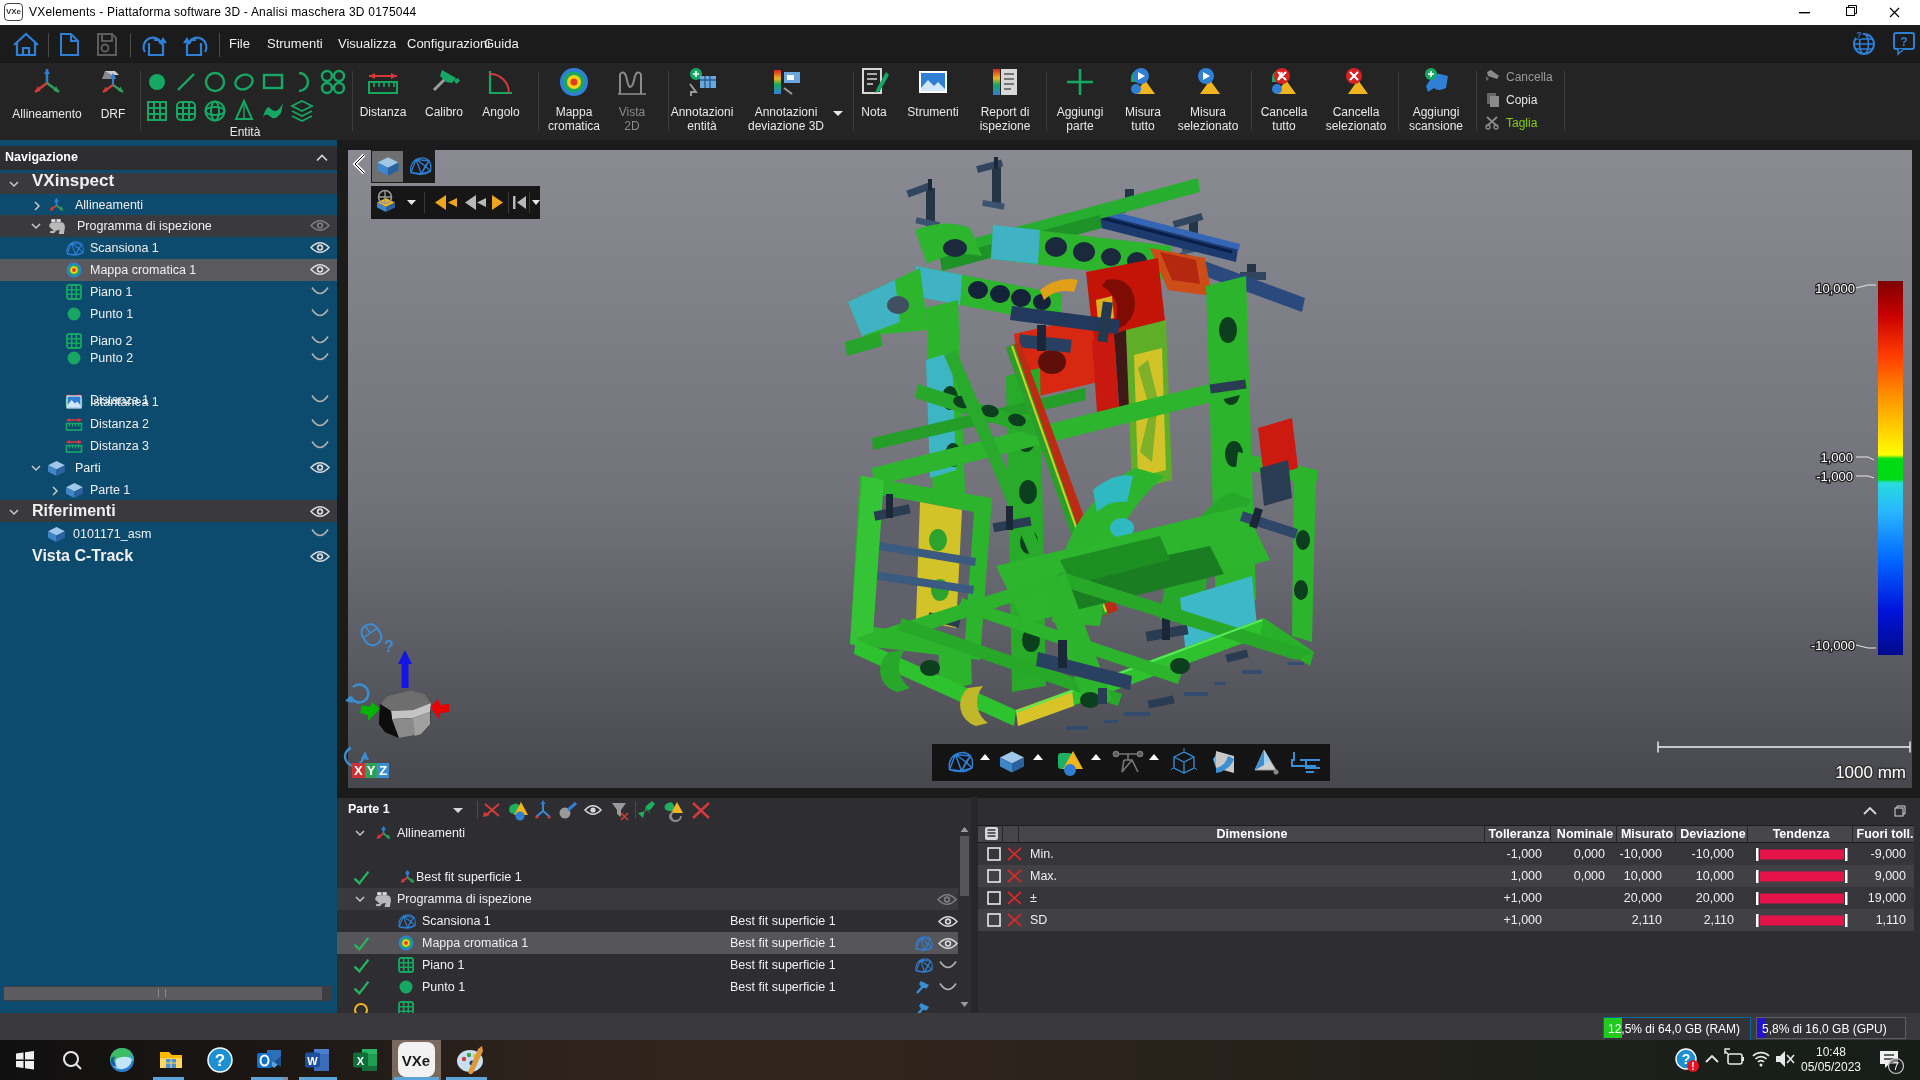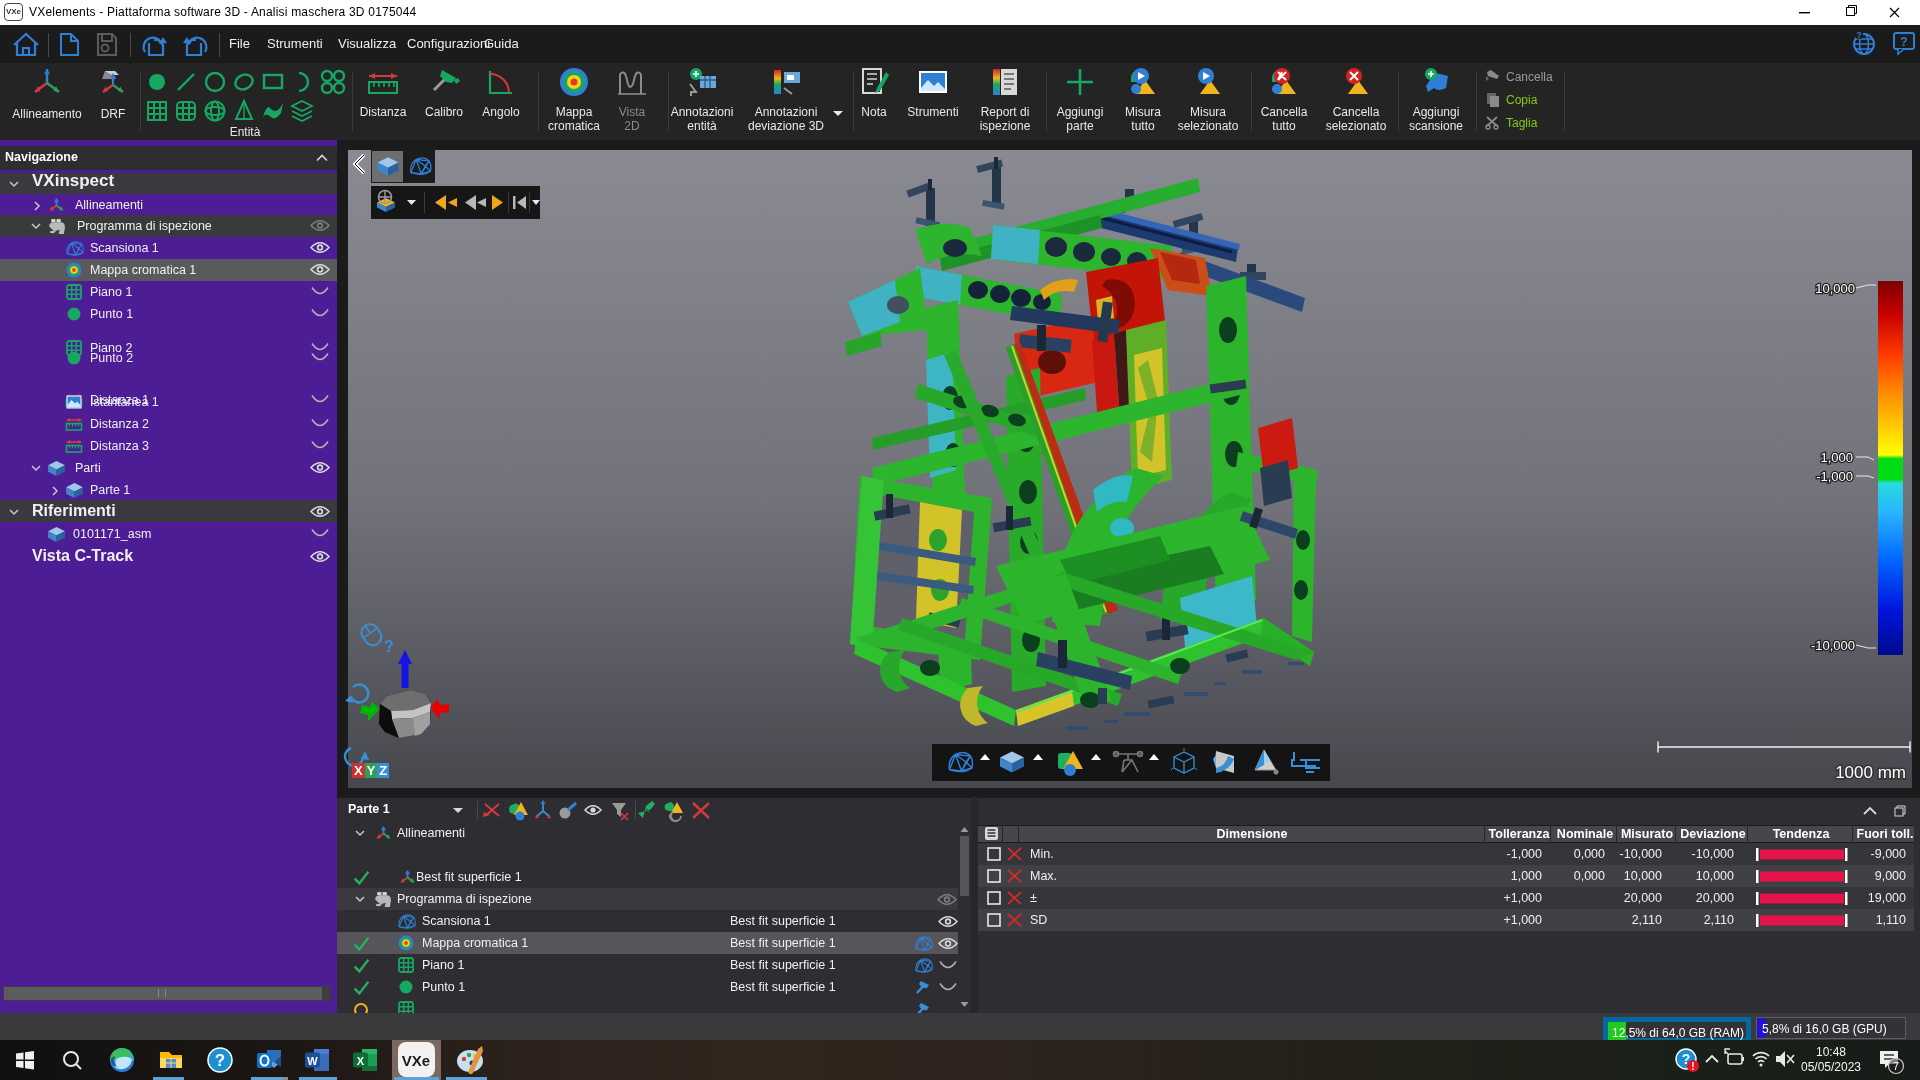--- a/index.html
+++ b/index.html
@@ -9,21 +9,21 @@
 #titlebar .vxicon{position:absolute;left:4px;top:3px;width:19px;height:18px;border:1.6px solid #444;border-radius:4px;background:#fff;color:#333;font-size:8px;font-weight:bold;text-align:center;line-height:15px;}
 #titlebar .ttl{position:absolute;left:29px;top:5px;letter-spacing:0.2px;}
 .wbtn{position:absolute;top:0;width:45px;height:25px;color:#000;}
 
 #menubar{position:absolute;left:0;top:25px;width:1920px;height:38px;background:#1b1b1b;color:#eee;font-size:13px;}
 #menubar .mi{position:absolute;top:11px;}
 
 #toolbar{position:absolute;left:0;top:63px;width:1920px;height:77px;background:#242425;color:#ddd;font-size:12px;}
 #toolbar .lbl{position:absolute;text-align:center;color:#e8e8e8;}
 
-#leftpanel{position:absolute;left:0;top:140px;width:337px;height:873px;background:#4c1d95;}
+#leftpanel{position:absolute;left:0;top:140px;width:337px;height:873px;background:#0c4a6e;}
 #navhdr{position:absolute;left:0;top:6px;width:337px;height:24px;background:#2e2e32;color:#fff;font-size:12.5px;font-weight:bold;}
 .trow{position:absolute;left:0;width:337px;height:22px;color:#f0f0f0;font-size:12.5px;line-height:22px;}
 .trow.cat{background:#3a3a3e;}
 .trow.sel{background:#5a5a5e;}
 .bigrow{font-size:16px;font-weight:bold;}
 .eye{position:absolute;right:7px;top:3px;width:20px;height:15px;}
 
 #viewport{position:absolute;left:348px;top:150px;width:1564px;height:638px;background:linear-gradient(#8a8a93,#72727b 55%,#47474e);}
 #vpborder{position:absolute;left:337px;top:140px;width:1583px;height:657px;background:#1b1b1b;}
 
@@ -371,21 +371,21 @@
 <div class="lbl" style="left:829px;top:42px;width:90px;">Nota</div>
 <div class="lbl" style="left:888px;top:42px;width:90px;">Strumenti</div>
 <div class="lbl" style="left:960px;top:42px;width:90px;">Report di<br>ispezione</div>
 <div class="lbl" style="left:1035px;top:42px;width:90px;">Aggiungi<br>parte</div>
 <div class="lbl" style="left:1098px;top:42px;width:90px;">Misura<br>tutto</div>
 <div class="lbl" style="left:1157px;top:42px;width:102px;">Misura<br>selezionato</div>
 <div class="lbl" style="left:1239px;top:42px;width:90px;">Cancella<br>tutto</div>
 <div class="lbl" style="left:1305px;top:42px;width:102px;">Cancella<br>selezionato</div>
 <div class="lbl" style="left:1391px;top:42px;width:90px;">Aggiungi<br>scansione</div>
 <div class="lbl" style="left:1506px;top:7px;width:60px;text-align:left;color:#9a9a9a;">Cancella</div>
-<div class="lbl" style="left:1506px;top:30px;width:60px;text-align:left;color:#84cc16;">Copia</div>
+<div class="lbl" style="left:1506px;top:30px;width:60px;text-align:left;color:#e5e5e5;">Copia</div>
 <div class="lbl" style="left:1506px;top:53px;width:60px;text-align:left;color:#84cc16;">Taglia</div>
 </div>
 <div id="leftpanel">
  <div id="navhdr">
         <span style="position:absolute;left:5px;top:4px;">Navigazione</span>
   <svg class="abs" style="left:316px;top:8px;" width="12" height="8">
           <path d="M1 6.5 L6 1.5 L11 6.5" stroke="#d8d8d8" stroke-width="1.6" fill="none"></path>
         </svg>
  </div>
  <div class="trow cat bigrow" style="top:33px;height:21px;font-size:17px;">
@@ -444,21 +444,21 @@
       </div>
  <div class="trow" style="top:162.5px;">
    <svg class="abs" style="left:66px;top:3px;" width="16" height="16">
           <use href="#i-dot"></use>
         </svg>
    <span style="position:absolute;left:90px;">Punto 1</span>
    <svg class="eye" width="20" height="15" viewBox="0 0 20 14">
           <use href="#i-curve"></use>
         </svg>
       </div>
- <div class="trow" style="top:197px;padding-left:12px;">
+ <div class="trow" style="top:190px;padding-left:12px;">
    <svg class="abs" style="left:66px;top:3px;" width="16" height="16">
           <use href="#i-grid"></use>
         </svg>
    <span style="position:absolute;left:90px;">Piano 2</span>
    <svg class="eye" width="20" height="15" viewBox="0 0 20 14">
           <use href="#i-curve"></use>
         </svg>
       </div>
  <div class="trow" style="top:206.5px;">
    <svg class="abs" style="left:66px;top:3px;" width="16" height="16">
@@ -1154,21 +1154,21 @@
               <rect x="867" y="49" width="2.5" height="13" fill="#fff"></rect>
      <rect x="778" y="71" width="2.5" height="13" fill="#fff"></rect>
               <rect x="782" y="72.5" width="84" height="10" fill="#e4134a"></rect>
               <rect x="867" y="71" width="2.5" height="13" fill="#fff"></rect>
     </g>
    </svg>
   </div>
  </div>
 </div>
 <div id="statusstrip">
- <div class="abs" style="left:1603px;top:4px;width:148px;height:26px;background:#333337;border:5px solid #0369a1;">
+ <div class="abs" style="left:1603px;top:4px;width:148px;height:26px;background:#333337;border:1px solid #0369a1;">
   <div class="abs" style="left:0;top:0;width:18px;height:20px;background:#1ecb1e;"></div>
   <div class="abs" style="left:4px;top:4px;width:144px;font-size:12px;color:#fff;white-space:nowrap;">12,5% di 64,0 GB (RAM)</div>
  </div>
  <div class="abs" style="left:1756px;top:4px;width:150px;height:22px;background:#333337;border:1px solid #5e5e62;">
   <div class="abs" style="left:0;top:0;width:9px;height:20px;background:#2214cd;"></div>
   <div class="abs" style="left:5px;top:4px;width:145px;font-size:12px;color:#fff;white-space:nowrap;">5,8% di 16,0 GB (GPU)</div>
  </div>
 </div>
 <div id="taskbar">
  <svg class="abs" style="left:0;top:0;" width="1920" height="40">

